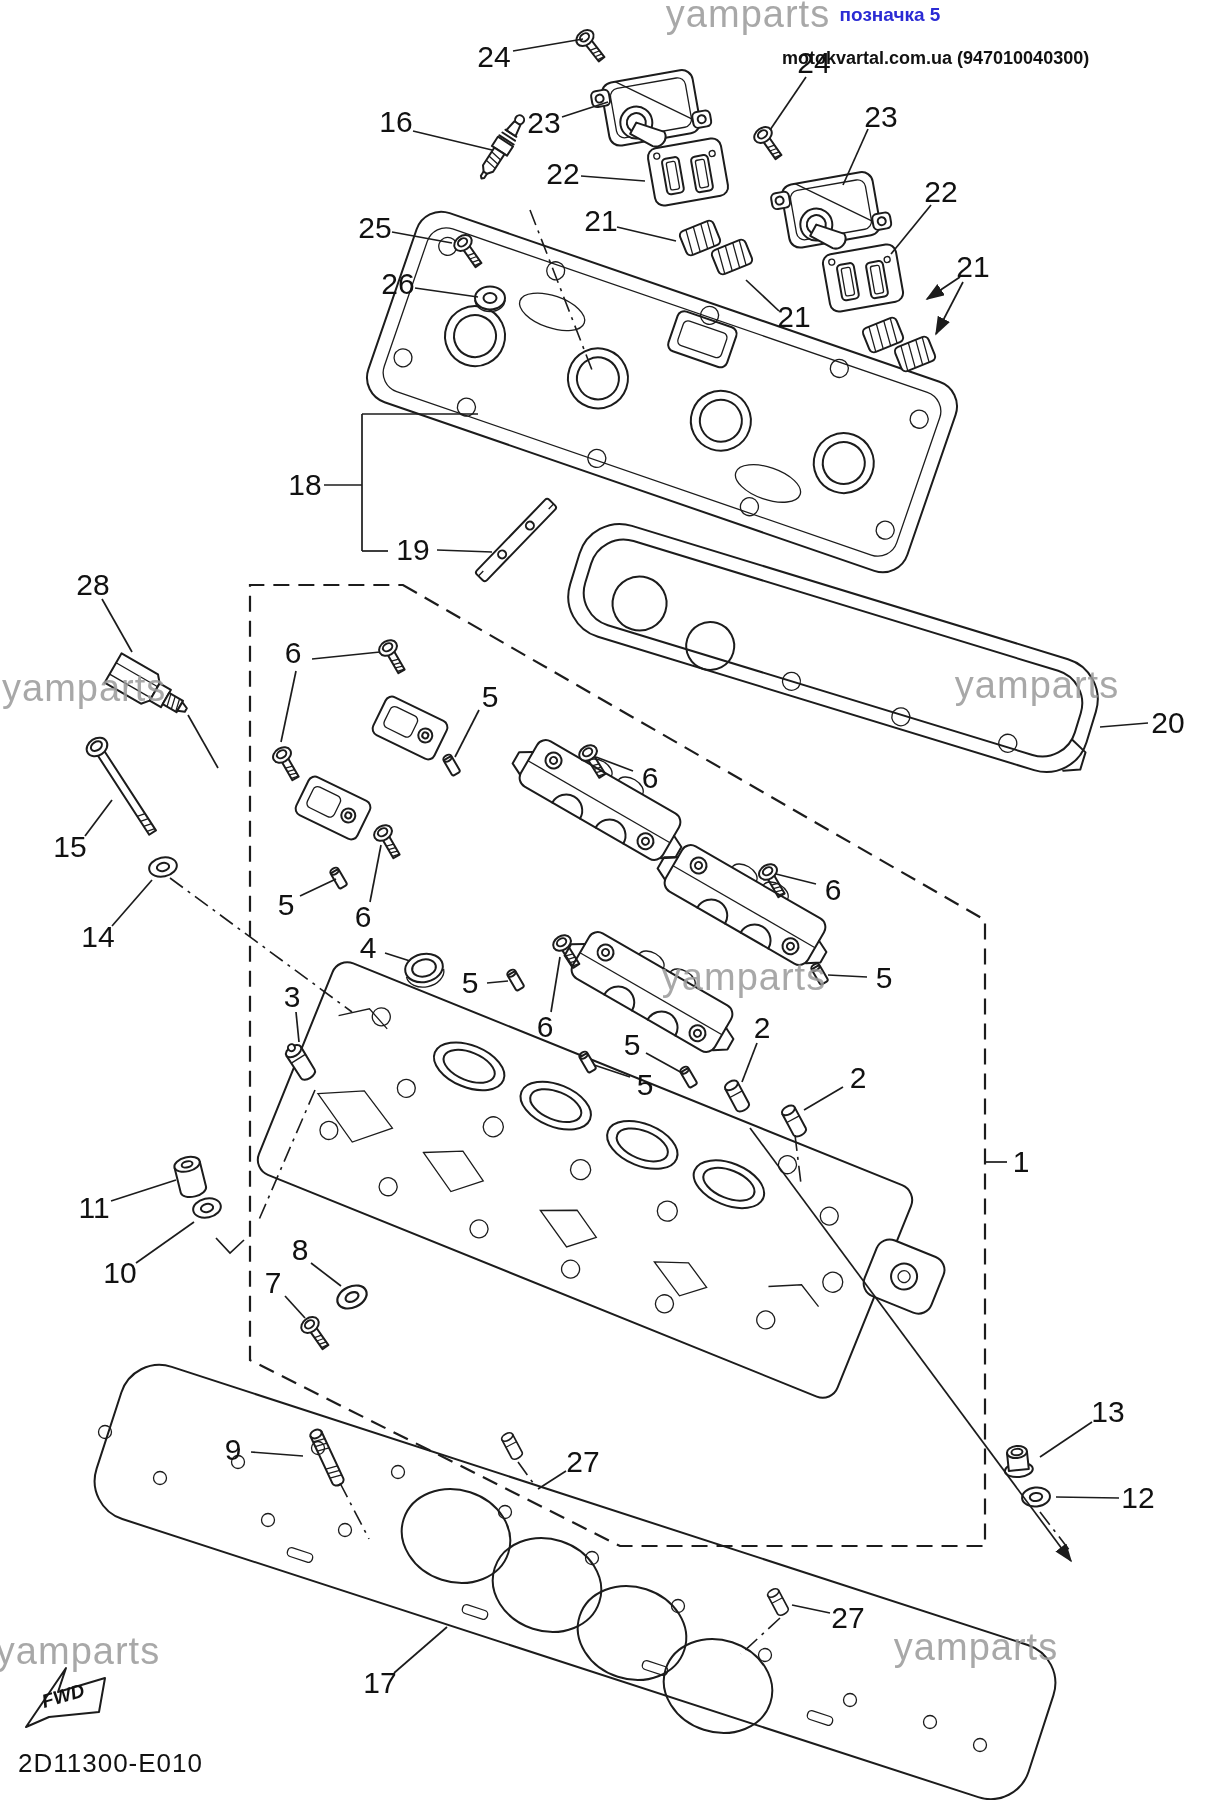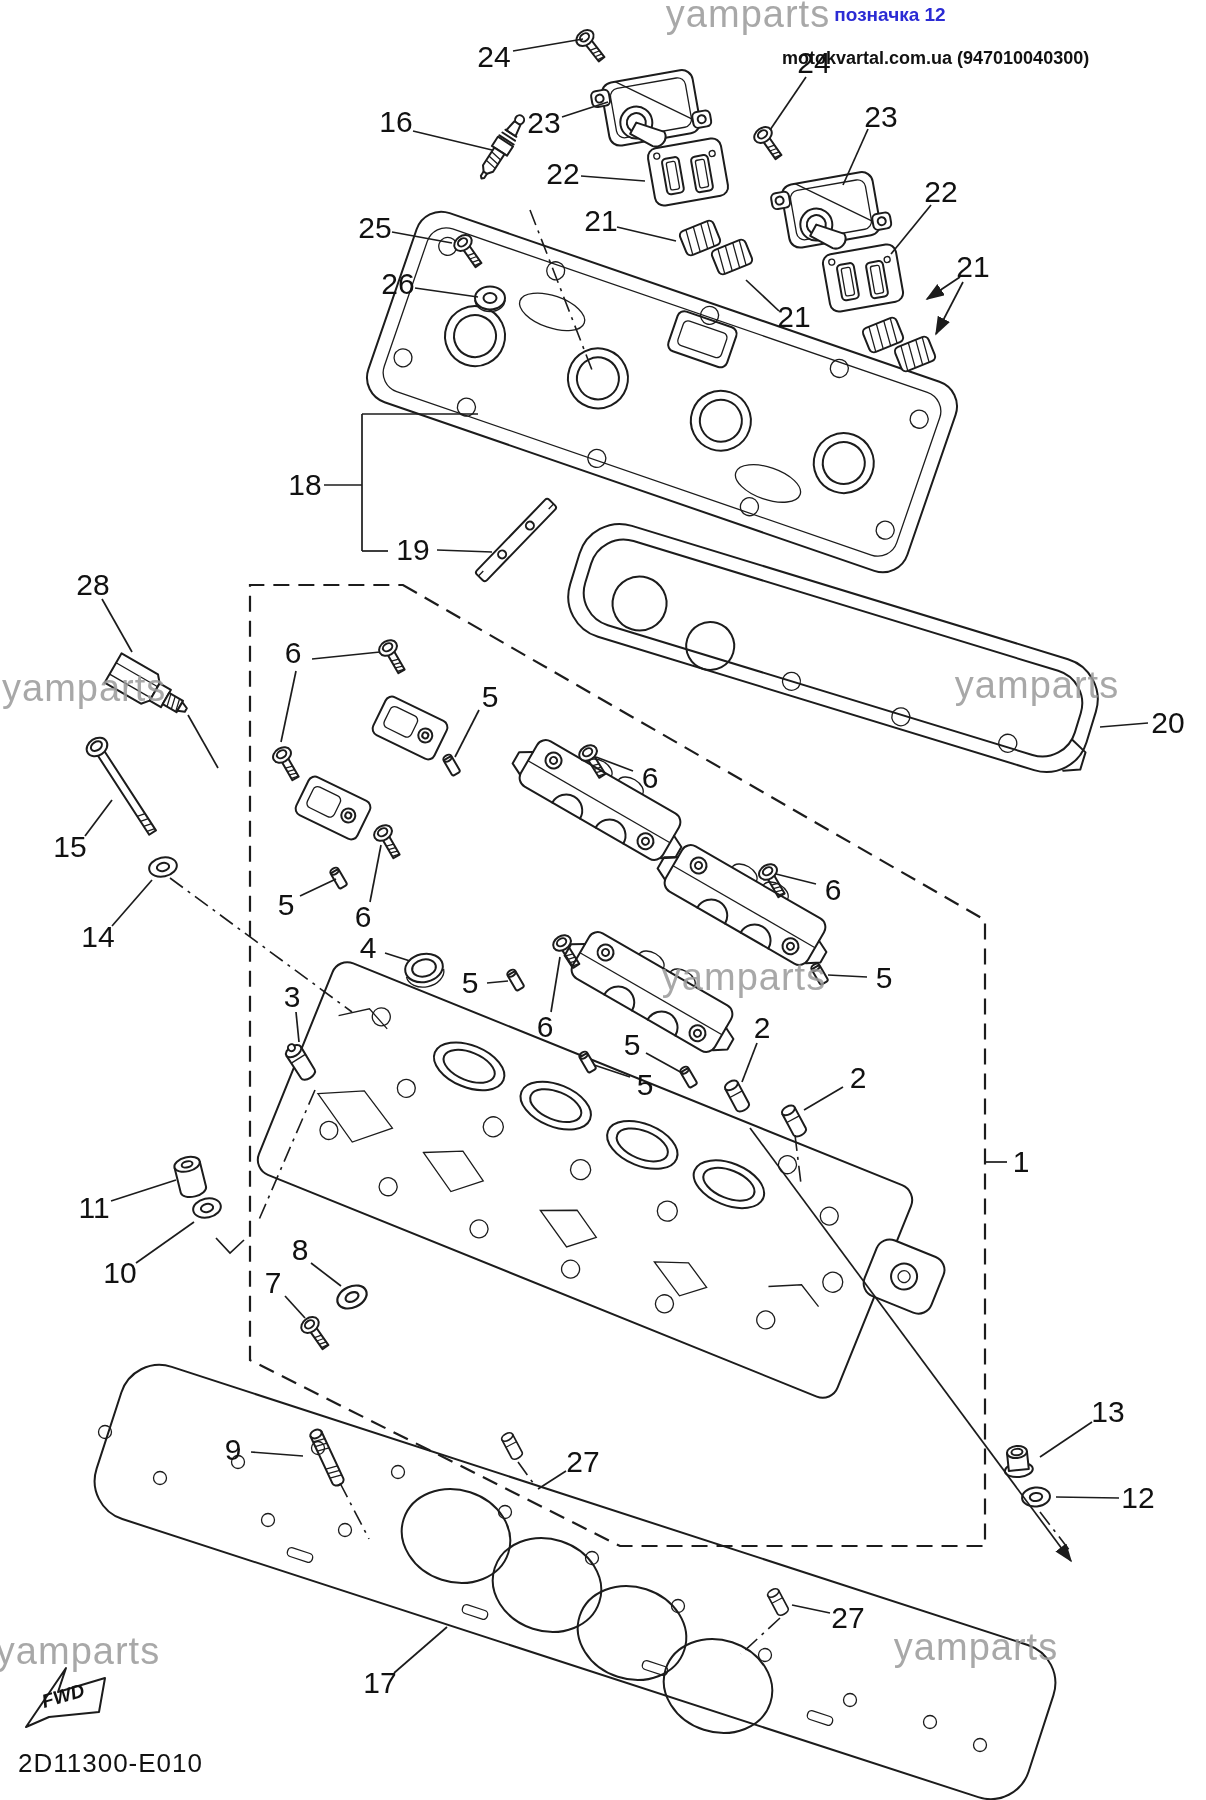--- a/index.html
+++ b/index.html
@@ -19,21 +19,21 @@
   .hdr-site{position:absolute;top:24px;left:782px;width:340px;text-align:left;
             font-size:18px;font-weight:bold;color:#111;margin-top:24px;}
   .code{font-size:26px;fill:#111;letter-spacing:1px;}
   .fwd{font-size:19px;font-weight:bold;font-style:italic;fill:#111;}
 </style>
 </head>
 <body>
 
 <div class="page">
 
-  <div class="hdr-mark">позначка 12</div>
+  <div class="hdr-mark">позначка 5</div>
   <div class="hdr-site">motokvartal.com.ua (947010040300)</div>
 
   <svg width="1206" height="1800" viewBox="0 0 1206 1800" xmlns="http://www.w3.org/2000/svg">
 
     <defs>
       <marker id="arr" markerWidth="12" markerHeight="10" refX="10" refY="4" orient="auto">
         <path d="M0,0 L11,4 L0,8 Z" fill="#1c1c1c"></path>
       </marker>
 
       <g id="bolt">

